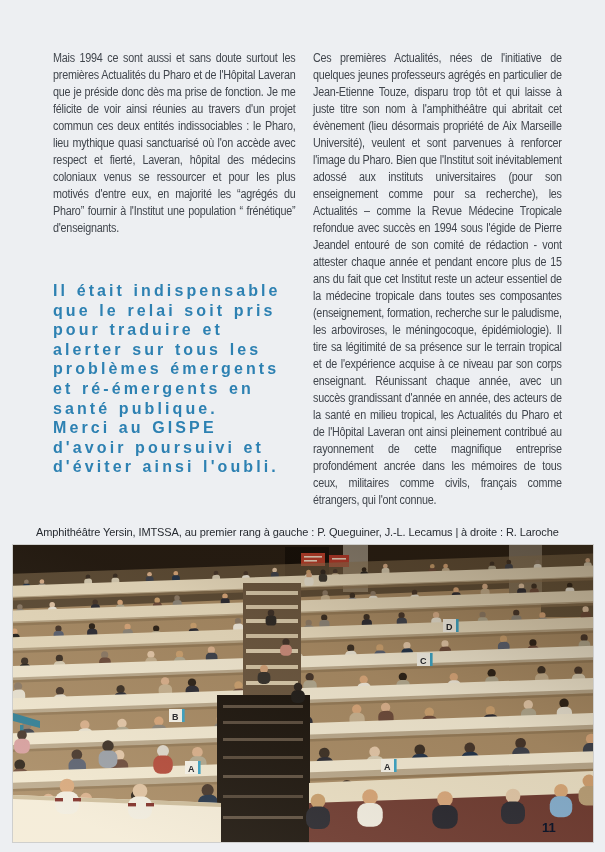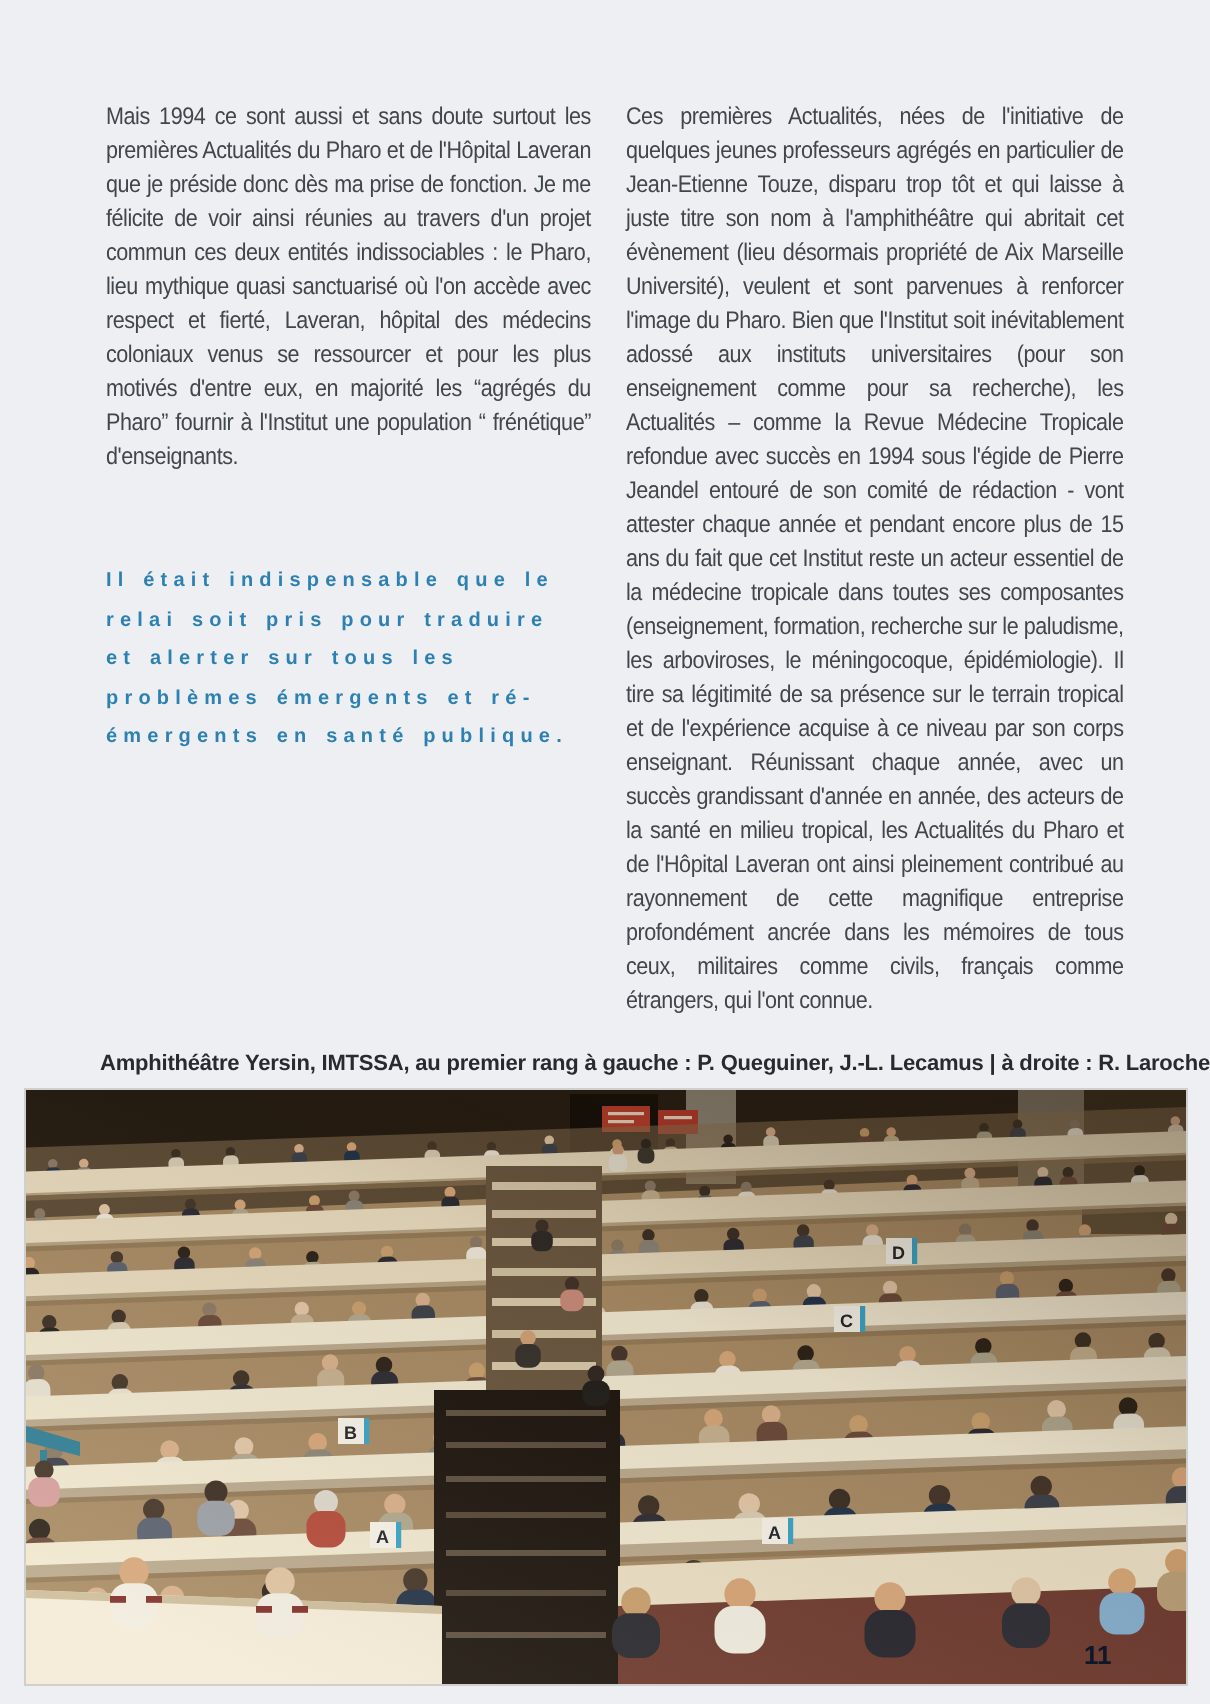--- a/index.html
+++ b/index.html
@@ -18,28 +18,28 @@
     font-size:12px;line-height:17px;color:#41464d;
     text-align:justify;letter-spacing:-0.25px;
     transform:scaleX(0.898);transform-origin:0 0;
   }
   .body-col p{margin:0;}
   .col-left{left:53px;width:270px;}
   .col-right{left:313px;width:277px;}
   
   .pull-quote{
     position:absolute;left:53px;top:281px;width:236px;
-    font-size:10px;line-height:19.6px;font-weight:700;
+    font-size:16px;line-height:19.6px;font-weight:700;
     letter-spacing:3.1px;word-spacing:1px;
   }
   .pull-quote p{margin:0;}
   
   .caption{
-    position:absolute;left:50px;top:526px;width:540px;
-    font-size:11px;font-weight:700;color:#272b31;letter-spacing:-0.1px;
+    position:absolute;left:36px;top:526px;width:540px;
+    font-size:11px;font-weight:400;color:#272b31;letter-spacing:-0.1px;
     white-space:nowrap;
   }
   
   .photo{
     position:absolute;left:13px;top:545px;width:580px;height:297px;
     box-shadow:0 0 0 1px rgba(120,110,95,.25);
     overflow:hidden;
   }
   .photo svg{display:block;width:100%;height:100%;}
   .bench-label-text{font:700 9px "Liberation Sans",sans-serif;fill:#23252a;}
@@ -53,20 +53,21 @@
 <body>
 
 <div class="page" style="background: rgb(237, 239, 242); padding-left: 16px;">
 
   <div class="body-col col-left">
     <p>Mais 1994 ce sont aussi et sans doute surtout les premières Actualités du Pharo et de l'Hôpital Laveran que je préside donc dès ma prise de fonction. Je me félicite de voir ainsi réunies au travers d'un projet commun ces deux entités indissociables :  le Pharo, lieu mythique quasi sanctuarisé où l'on accède avec respect et fierté, Laveran, hôpital des médecins coloniaux venus se ressourcer et pour les plus motivés d'entre eux, en majorité les  “agrégés du Pharo” fournir à l'Institut une population “ frénétique” d'enseignants.</p>
   </div>
 
   <div class="pull-quote" id="pull-quote" style="color: rgb(45, 129, 178);">
     <p>Il était indispensable que le relai soit pris pour traduire et alerter sur tous les problèmes émergents et ré-émergents en santé publique.</p>
+    <p>Merci au GISPE d'avoir poursuivi et d'éviter ainsi l'oubli.</p>
   </div>
 
   <div class="body-col col-right">
     <p>Ces premières Actualités, nées de l'initiative de quelques jeunes professeurs agrégés en particulier de Jean-Etienne Touze, disparu trop tôt et qui laisse à juste titre son nom à l'amphithéâtre qui abritait cet évènement (lieu désormais propriété de Aix Marseille Université), veulent et sont parvenues à renforcer l'image du Pharo. Bien que l'Institut soit inévitablement adossé aux instituts universitaires (pour son enseignement comme pour sa recherche), les Actualités – comme la Revue Médecine Tropicale refondue avec succès en 1994 sous l'égide de Pierre Jeandel entouré de son comité de rédaction - vont attester chaque année et pendant encore plus de 15 ans du fait que cet Institut reste un acteur essentiel de la médecine tropicale dans toutes ses composantes (enseignement, formation, recherche sur le paludisme, les arboviroses, le méningocoque, épidémiologie). Il tire sa légitimité de sa présence sur le terrain tropical et de l'expérience acquise à ce niveau par son corps enseignant. Réunissant chaque année, avec un succès grandissant d'année en année, des acteurs de la santé en milieu tropical, les Actualités du Pharo et de l'Hôpital Laveran ont ainsi pleinement contribué au rayonnement de cette magnifique entreprise profondément ancrée dans les mémoires de tous ceux, militaires comme civils, français comme étrangers, qui l'ont connue.</p>
   </div>
 
   <div class="caption">Amphithéâtre Yersin, IMTSSA, au premier rang à gauche : P. Queguiner, J.-L. Lecamus  |  à droite : R. Laroche</div>
 
   <div class="photo">
     <svg viewBox="0 0 580 297" preserveAspectRatio="none">

